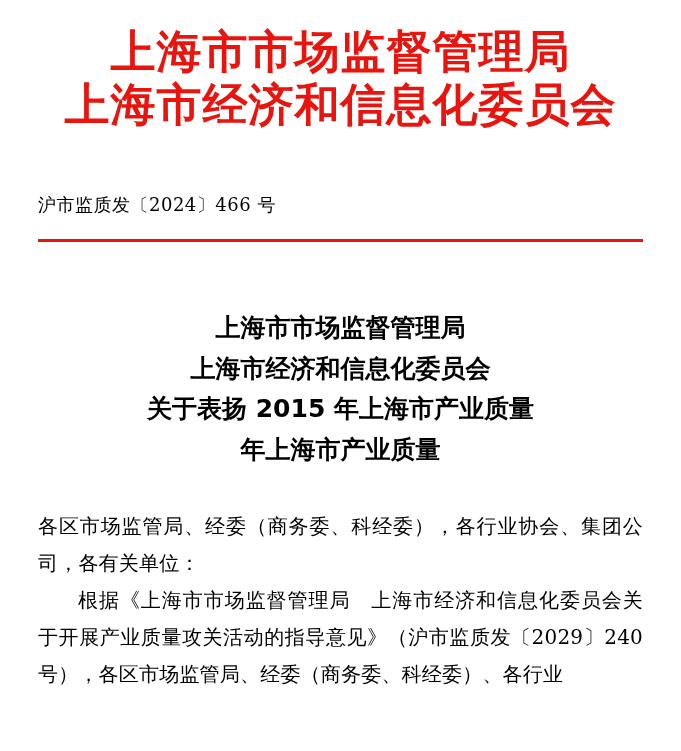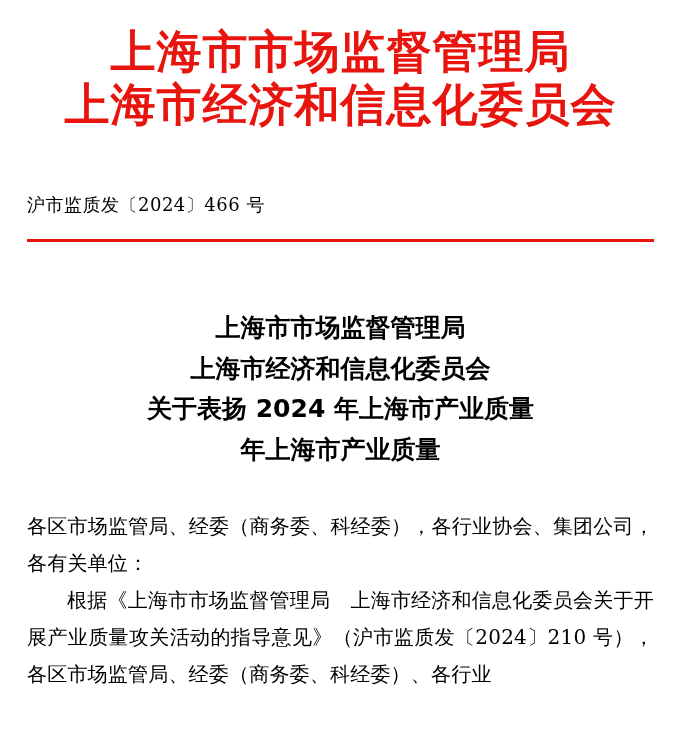--- a/index.html
+++ b/index.html
@@ -12,21 +12,21 @@
     height: 751px;
     overflow: hidden;
     font-family: "DejaVu Serif", "Liberation Serif", serif;
     color: #000000;
   }
   .page {
     position: relative;
     width: 681px;
     height: 751px;
     box-sizing: border-box;
-    padding: 0 27px;
+    padding: 0 38px;
   }
 
   
   .letterhead {
     padding-top: 26px;
     text-align: center;
   }
   .letterhead-line {
     color: #e8150f;
     font-family: "DejaVu Sans", "Liberation Sans", sans-serif;
@@ -93,22 +93,22 @@
     <div class="letterhead-line">上海市经济和信息化委员会</div>
   </div>
 
   <div class="doc-number">沪市监质发〔2024〕466 号</div>
 
   <div class="red-rule"></div>
 
   <div class="doc-title">
     <div>上海市市场监督管理局</div>
     <div>上海市经济和信息化委员会</div>
-    <div>关于表扬 2024 年上海市产业质量</div>
+    <div>关于表扬 2015 年上海市产业质量</div>
     <div>年上海市产业质量</div>
   </div>
 
   <div class="body-text">
     <p>各区市场监管局、经委（商务委、科经委），各行业协会、集团公司，各有关单位：</p>
-    <p class="indent">根据《上海市市场监督管理局　上海市经济和信息化委员会关于开展产业质量攻关活动的指导意见》（沪市监质发〔2024〕210 号），各区市场监管局、经委（商务委、科经委）、各行业</p>
+    <p class="indent">根据《上海市市场监督管理局　上海市经济和信息化委员会关于开展产业质量攻关活动的指导意见》（沪市监质发〔2029〕240 号），各区市场监管局、经委（商务委、科经委）、各行业</p>
   </div>
 
 </div>
 
 </body></html>

